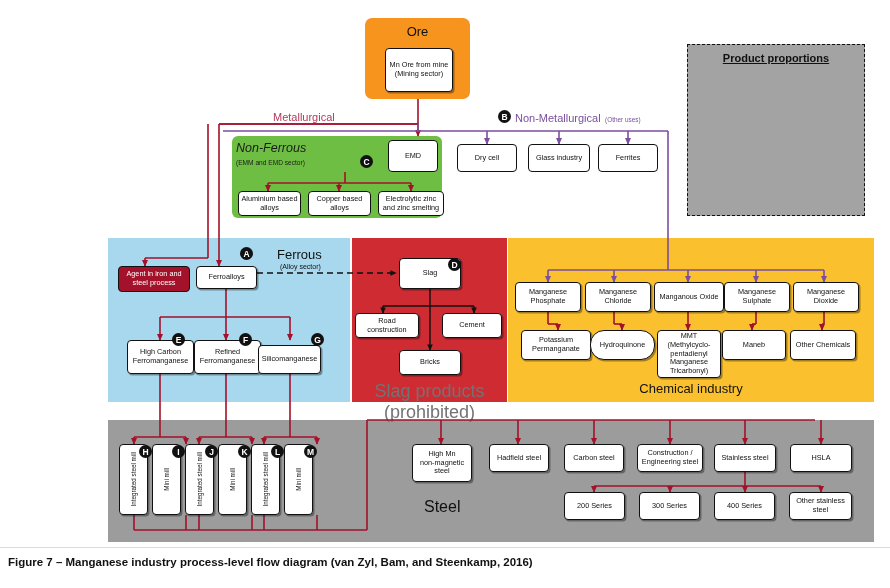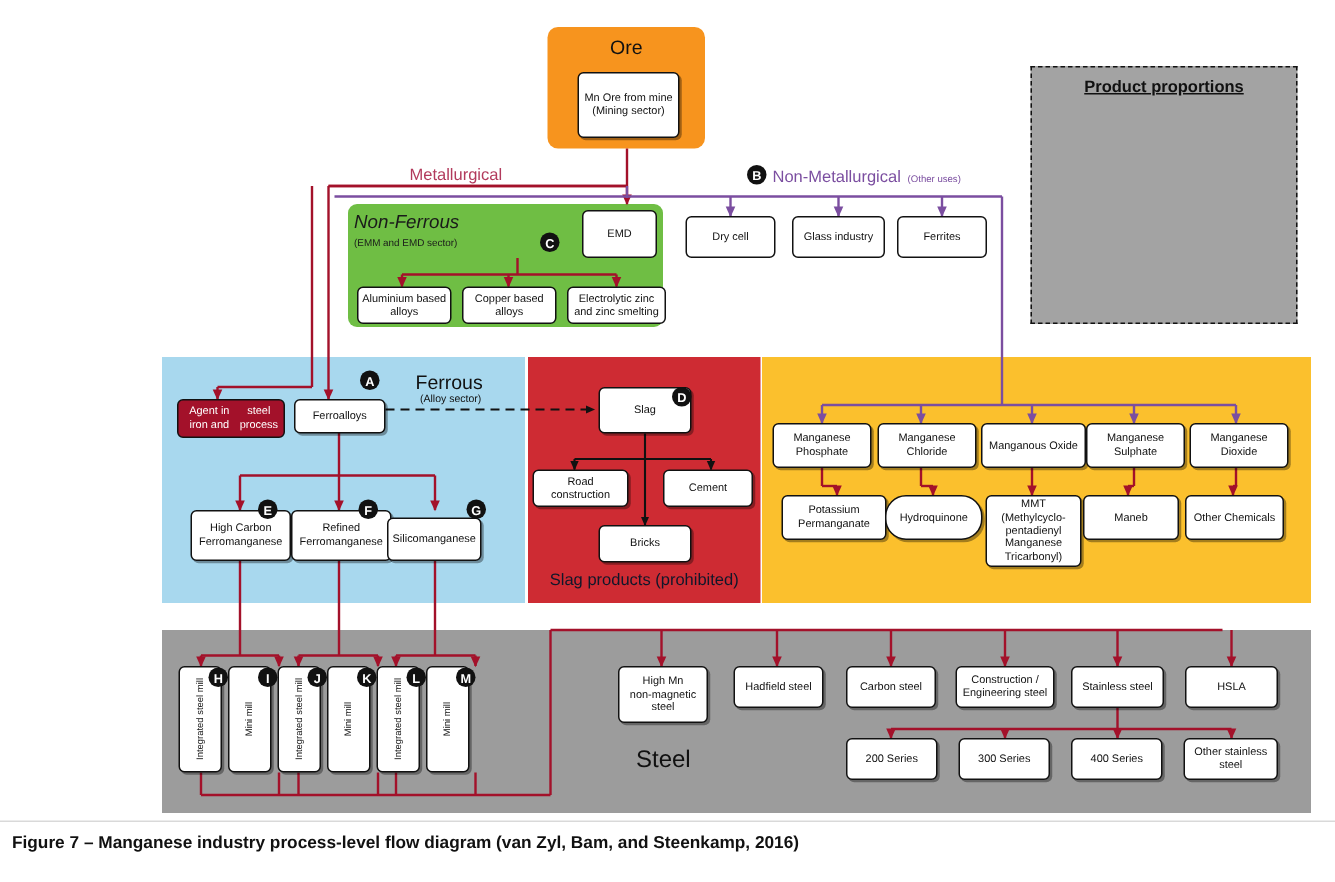--- a/index.html
+++ b/index.html
@@ -22,21 +22,21 @@
   .sect-fe{background:#A8D8EE;}
   .sect-slag{background:#CE2B33;}
   .sect-chem{background:#FBC02D;}
   .sect-steel{background:#9C9C9C;}
 
   .lbl-ore{font-size:13px;color:#111;}
   .lbl-nf{font-size:12.5px;color:#1a1a1a;font-style:italic;}
   .lbl-nf-sub{font-size:6.6px;color:#1a1a1a;}
   .lbl-fe{font-size:13px;color:#111;}
   .lbl-fe-sub{font-size:7px;color:#111;}
-  .lbl-slag{font-size:11px;color:#0f172a;}
+  .lbl-slag{font-size:18px;color:#737373;}
   .lbl-chem{font-size:13px;color:#111;}
   .lbl-steel{font-size:16px;color:#111;}
 
   .agent-box{background:#A3112A;border:1.4px solid #111;color:#ffffff;}
 
   
   .stream{position:absolute;z-index:7;white-space:nowrap;}
   .stream .main{font-size:11px;}
   .stream .sub{font-size:6.4px;}
   .met{color:#B23A5C;}
@@ -287,21 +287,21 @@
     </div>
   <div class="leg-row" style="left:782px;top:164px;">
     <span class="leg-badge">M</span>
     <span class="leg-val">~75%</span>
     </div>
 
   <div class="panel sect-fe" style="left:108px;top:238px;width:242px;height:164px;"></div>
   <div class="panel-label lbl-fe" style="left:277px;top:247px;">Ferrous</div>
   <div class="panel-label lbl-fe-sub" style="left:280px;top:263px;">(Alloy sector)</div>
 
-  <div class="box agent-box" style="left:118px;top:266px;width:72px;height:26px;flex-direction:row;">
+  <div class="box agent-box" style="left:118px;top:266px;width:72px;height:26px;flex-direction:column;">
     <span>Agent in iron and</span>
     <span>steel process</span>
   </div>
   <div class="box sh" style="left:196px;top:266px;width:61px;height:23px;">
     <span>Ferroalloys</span>
   </div>
   <div class="badge" style="left:240px;top:247px;">A</div>
 
   <div class="box sh" style="left:127px;top:340px;width:67px;height:34px;flex-direction:column;">
     <span>High Carbon</span>
@@ -332,20 +332,21 @@
     <span>Road construction</span>
   </div>
   <div class="box sh" style="left:442px;top:313px;width:60px;height:25px;">
     <span>Cement</span>
   </div>
   <div class="box sh" style="left:399px;top:350px;width:62px;height:25px;">
     <span>Bricks</span>
   </div>
 
   <div class="panel sect-chem" style="left:508px;top:238px;width:366px;height:164px;"></div>
+  <div class="panel-label lbl-chem" style="left:508px;top:381px;width:366px;text-align:center;">Chemical industry</div>
 
   <div class="box sh" style="left:515px;top:282px;width:66px;height:30px;flex-direction:column;">
     <span>Manganese</span>
     <span>Phosphate</span>
   </div>
   <div class="box sh" style="left:585px;top:282px;width:66px;height:30px;flex-direction:column;">
     <span>Manganese</span>
     <span>Chloride</span>
   </div>
   <div class="box sh" style="left:654px;top:282px;width:70px;height:30px;">

